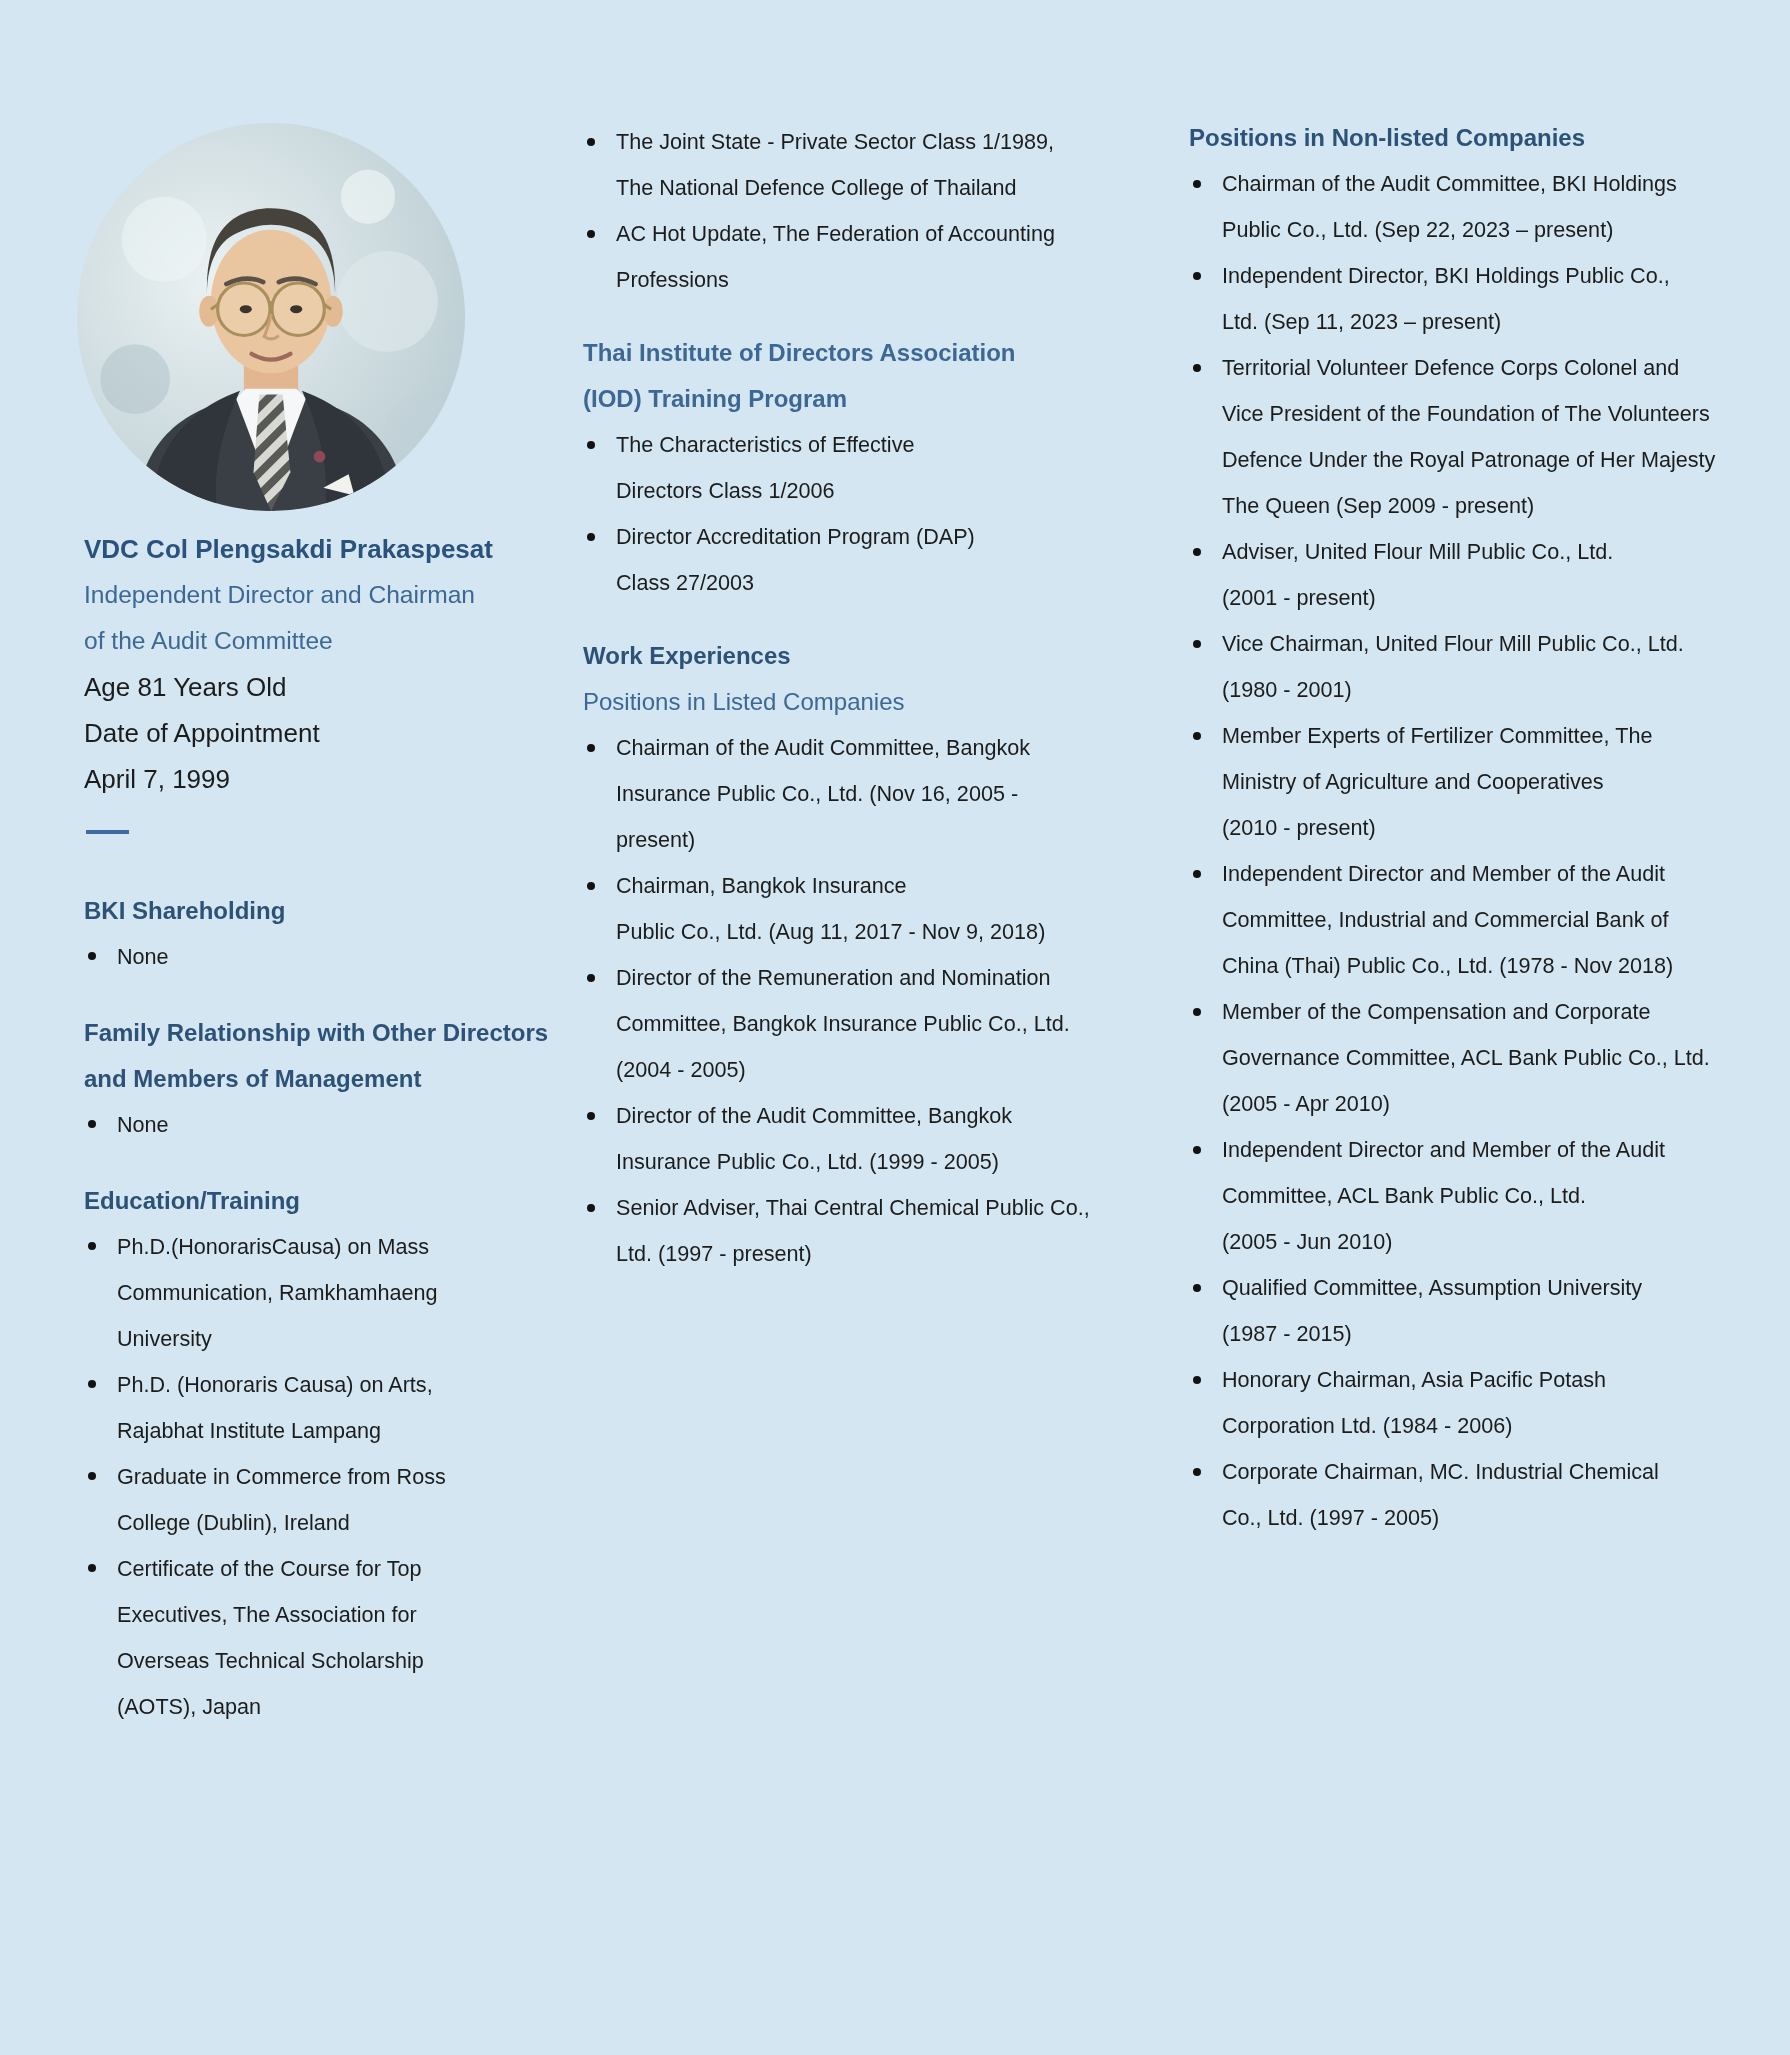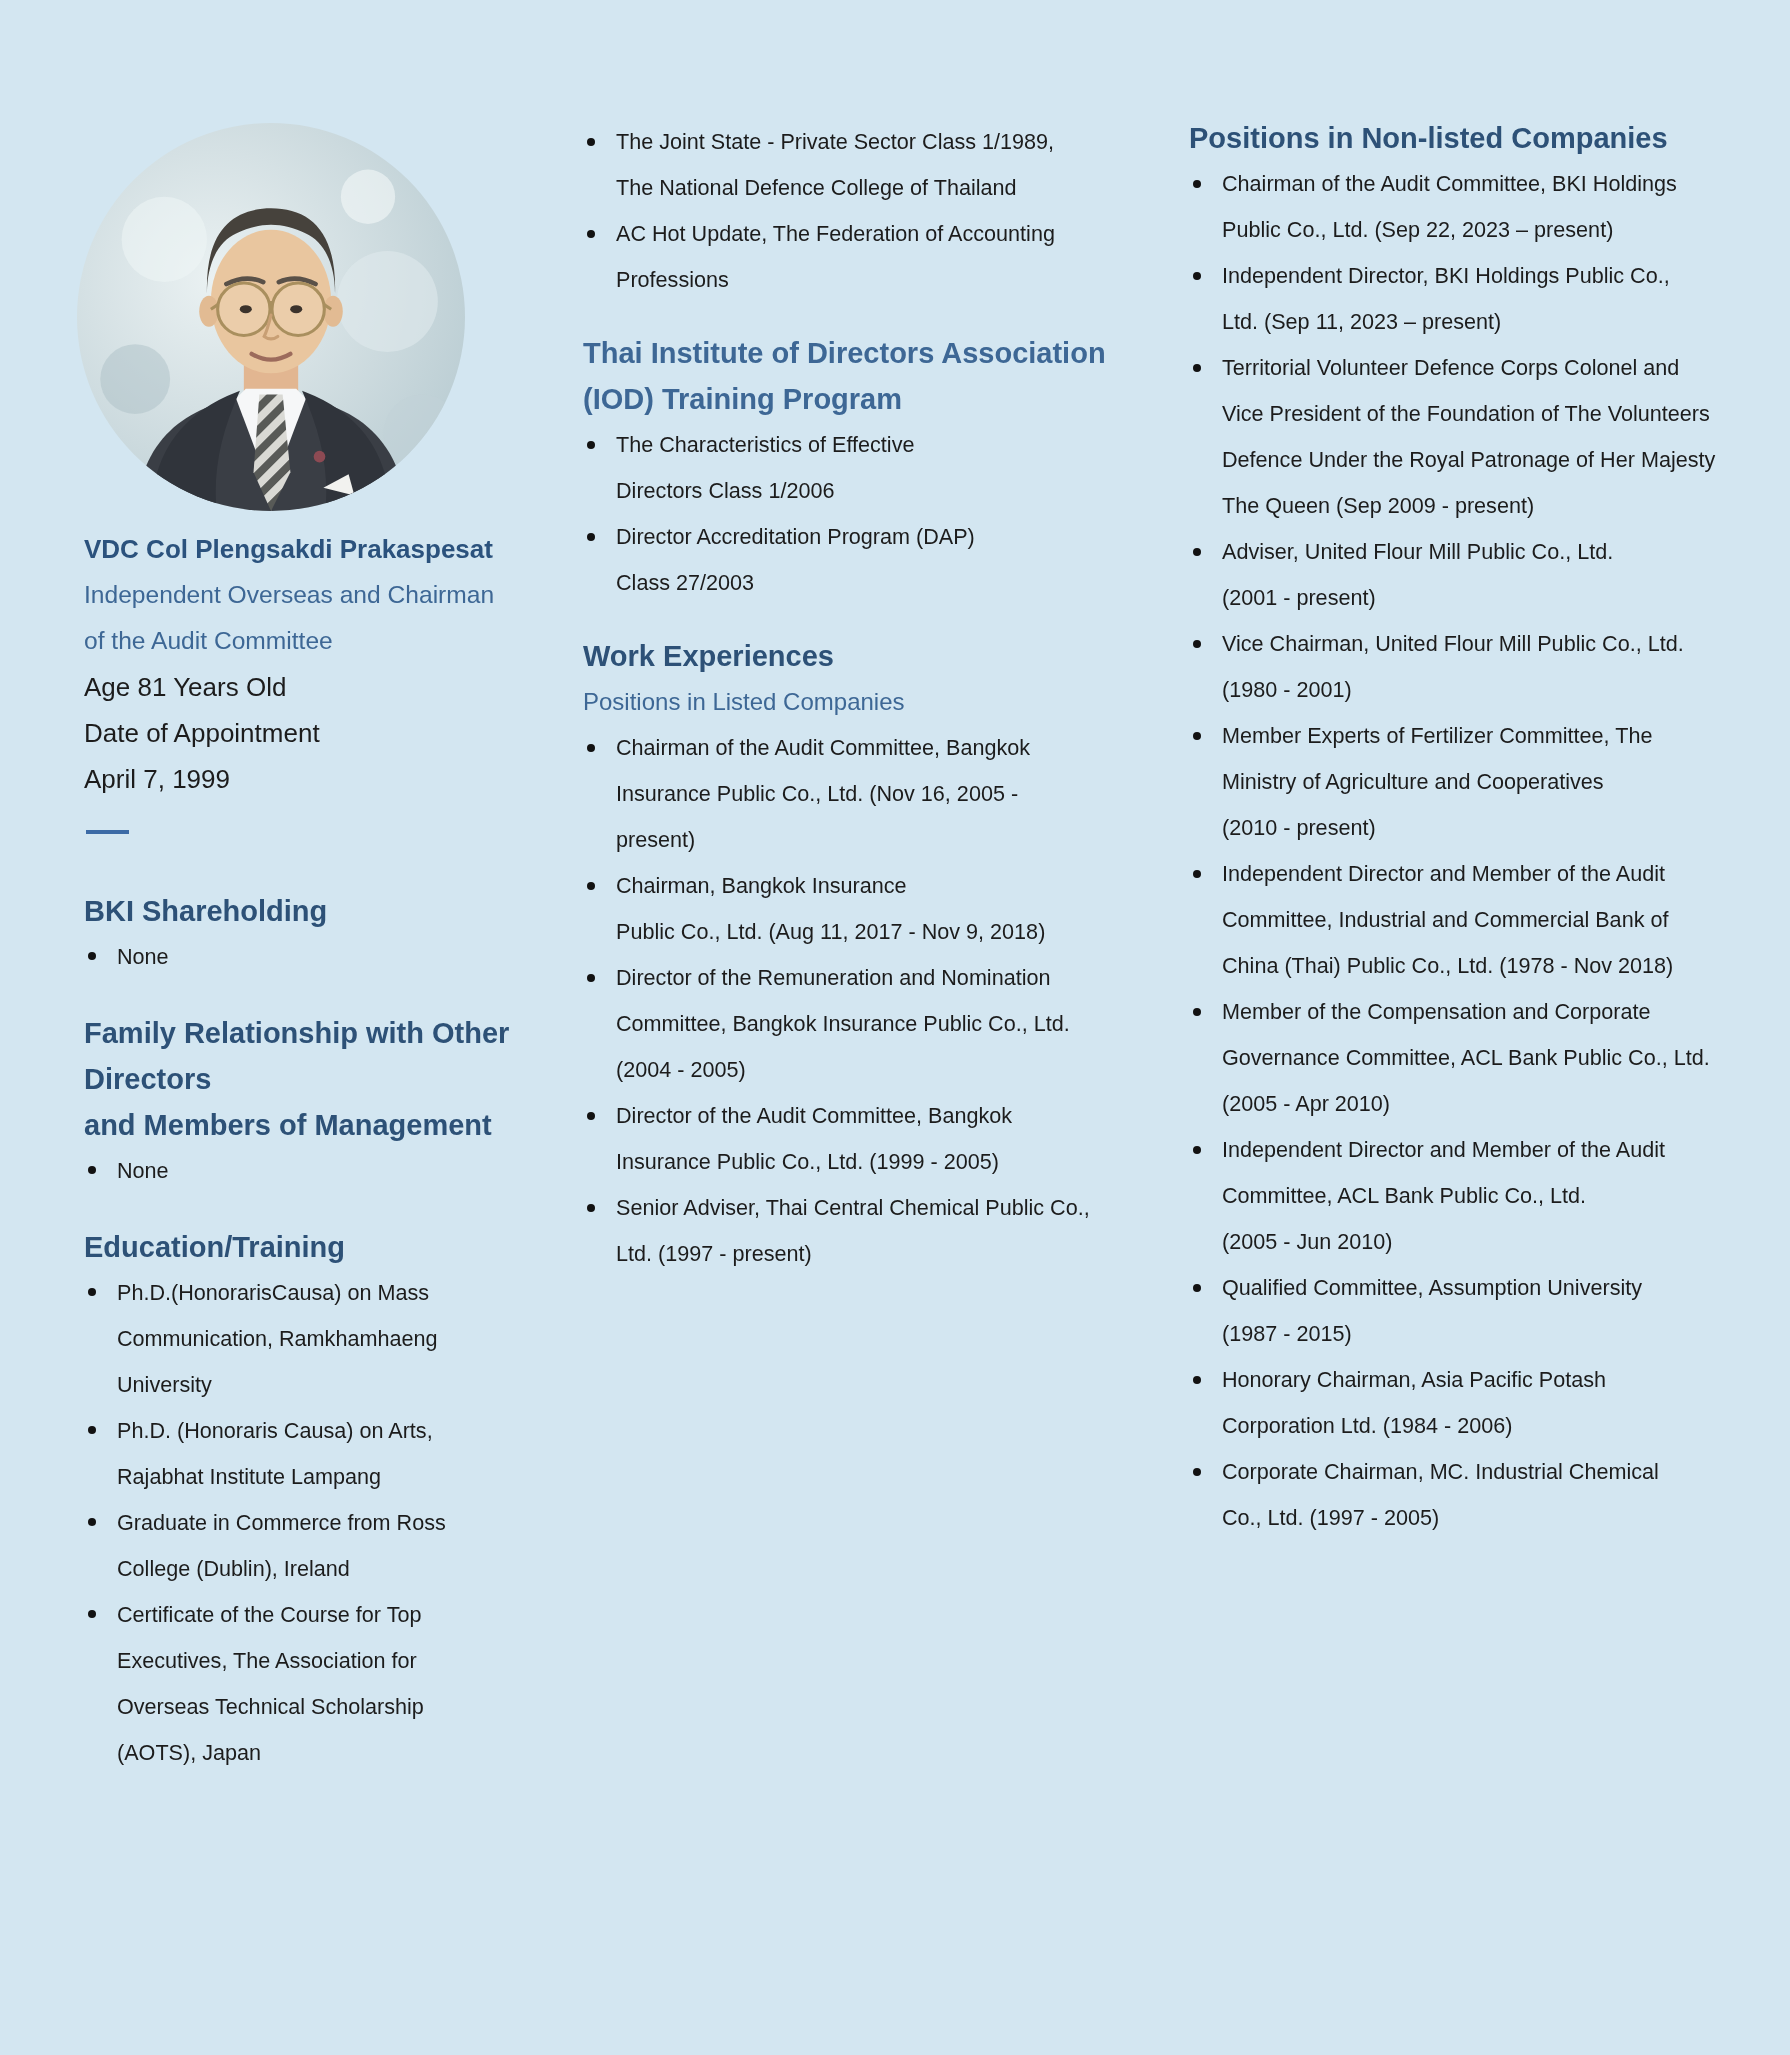--- a/index.html
+++ b/index.html
@@ -39,21 +39,21 @@
     width: 43px; height: 3.7px;
     background: var(--divider-color, #3c6ba6);
     margin: 28px 0 0 1.5px;
   }
 
   .section { margin-top: 30px; }
   .section.mt72 { margin-top: 54px; }
   .section.mt36 { margin-top: 27px; }
 
   .sec-h {
-    font-size: 29px; font-weight: bold; line-height: 46px;
+    font-size: 24px; font-weight: bold; line-height: 46px;
     color: var(--heading-dark, #2d5177);
   }
   .sec-h.medium { color: var(--heading-medium, #3d6795); }
   .sec-sub {
     font-size: 24px; font-weight: normal; line-height: 46px;
     color: var(--heading-medium, #3d6795);
   }
 
   ul.blist {
     list-style: none;
@@ -134,21 +134,21 @@
         <ellipse cx="87" cy="96" rx="3.1" ry="2.1" fill="#3c332c"></ellipse>
         <ellipse cx="113" cy="96" rx="3.1" ry="2.1" fill="#3c332c"></ellipse>
 
         <path d="M100,99 q-2,8 -3.5,11 q3.5,2.6 7,0" stroke="#c89f74" stroke-width="1.6" fill="none" stroke-linecap="round"></path>
 
         <path d="M90,119 q10,6 20,0" stroke="#9c6b5c" stroke-width="2.2" fill="none" stroke-linecap="round"></path>
       </svg>
     </div>
 
     <div class="name">VDC Col Plengsakdi Prakaspesat</div>
-    <div class="subtitle-line">Independent Overseas and Chairman</div>
+    <div class="subtitle-line">Independent Director and Chairman</div>
     <div class="subtitle-line">of the Audit Committee</div>
     <div class="meta">Age 81 Years Old</div>
     <div class="meta">Date of Appointment</div>
     <div class="meta">April 7, 1999</div>
 
     <div class="divider"></div>
 
     <div class="section mt72">
       <div class="sec-h">BKI Shareholding</div>
       <ul class="blist">

